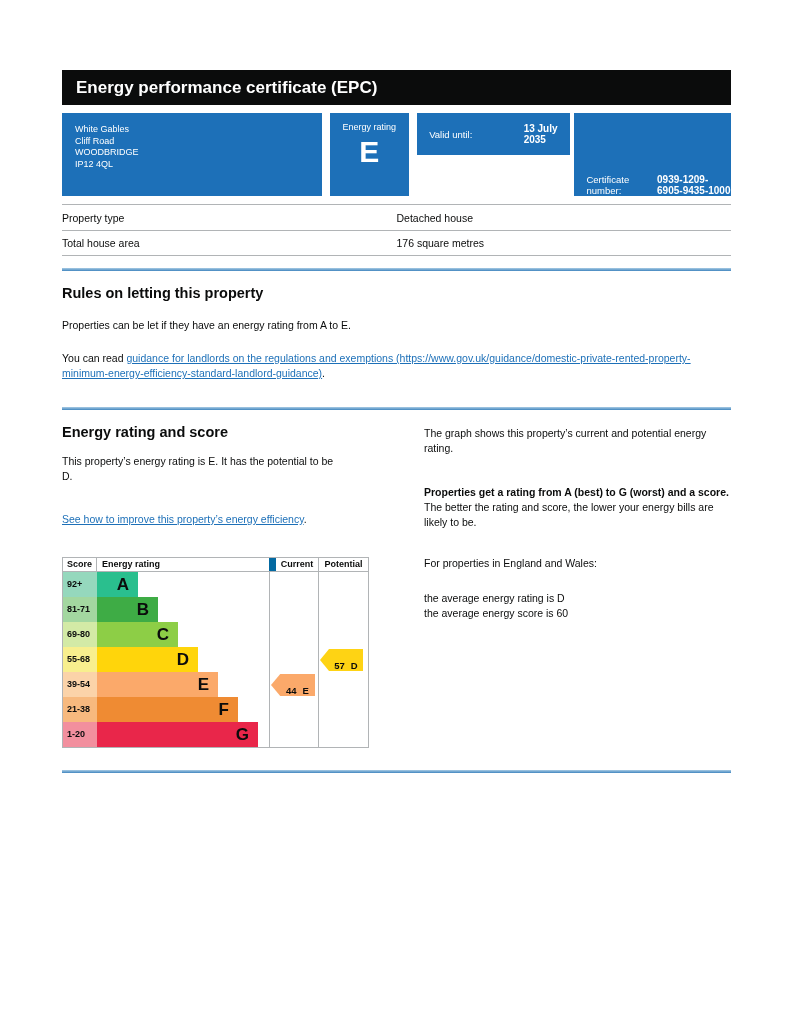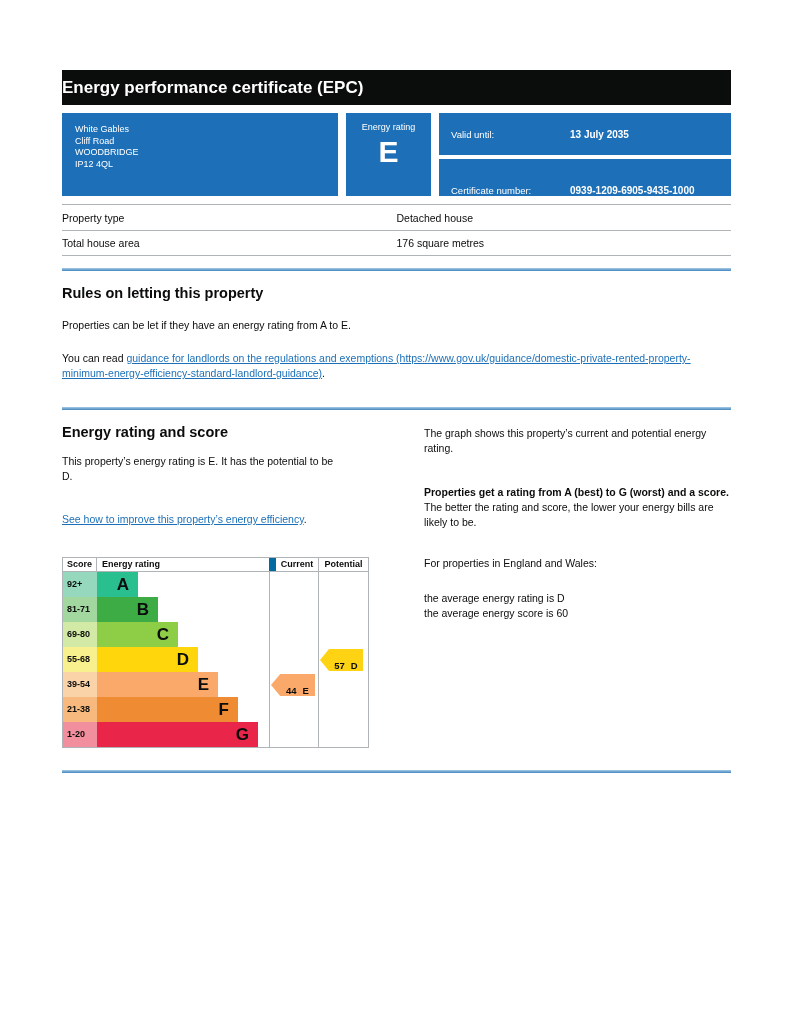--- a/index.html
+++ b/index.html
@@ -1,29 +1,29 @@
 <!DOCTYPE html>
 <html><head>
 <meta charset="utf-8">
 <style>
   * { margin:0; padding:0; box-sizing:border-box; }
   html,body { width:793px; height:1024px; background:#ffffff; overflow:hidden; }
   body { font-family:"Liberation Sans", sans-serif; color:#0b0c0c; }
   .page { width:793px; height:1024px; padding:70px 62px 0 62px; }
 
   .title-bar { background:#0b0c0c; color:#ffffff; height:35px; line-height:35px;
-               font-size:17px; font-weight:bold; }
+               font-size:17px; font-weight:bold; padding-left:14px; }
 
   .cert-panel { display:flex; gap:8px; margin-top:8px; height:83px; }
   .blue { background:#1d70b8; color:#ffffff; }
   .address-box { width:276px; padding:11px 0 16px 13px; font-size:9px; line-height:11.5px; }
   .rating-box { width:85px; text-align:center; padding-top:9px; }
   .rating-box .lbl { font-size:9px; }
   .rating-box .val { font-size:30px; font-weight:bold; line-height:34px; margin-top:3px; }
-  .kv-col { flex:1; display:flex; flex-direction:column; gap:4px; }
+  .kv-col { flex:1; display:flex; gap:4px; }
   .kv-box { display:flex; align-items:center; padding-left:12px; }
   .kv-box.top { height:42px; }
   .kv-box.bot { flex:1;align-items:flex-end; }
   .kv-box .k { font-size:9.5px; width:119px; }
   .kv-box .v { font-size:10px; font-weight:bold; }
 
   .facts { margin-top:8px; }
   .fact-row { display:grid; grid-template-columns:1fr 1fr; height:26px; align-items:center;
               font-size:10.5px; border-top:1px solid #b1b4b6; }
   .fact-row:last-child { border-bottom:1px solid #b1b4b6; }

